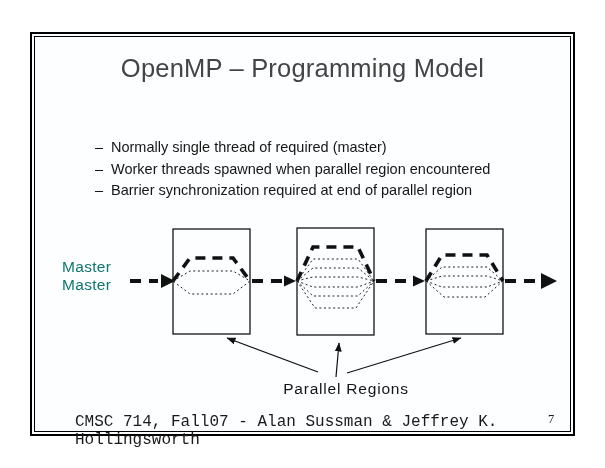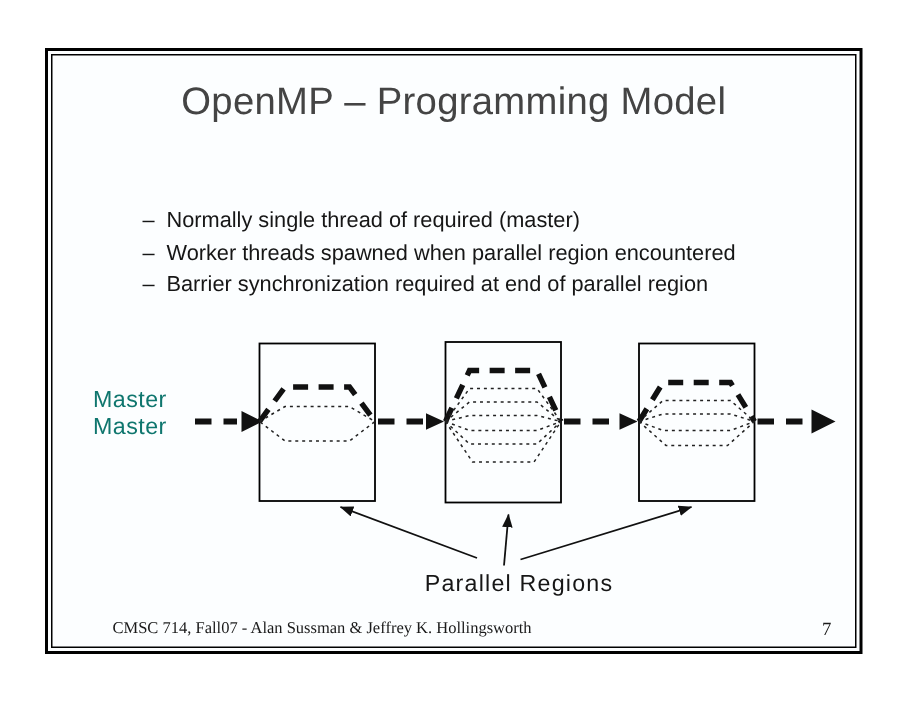--- a/index.html
+++ b/index.html
@@ -12,22 +12,22 @@
          font-size:25.5px;color:#444444;letter-spacing:0.2px;}
   .bullet-main{position:absolute;left:82px;top:108px;display:flex;align-items:flex-start;}
   .dot{width:9px;height:9px;border-radius:50%;background:#0433cb;margin-top:7px;flex:0 0 auto;}
   .bullet-main-text{margin-left:8px;font-size:16.5px;color:#0433cb;}
   .sub{position:absolute;left:95px;display:flex;font-size:14.5px;color:#161616;}
   .sub .dash{width:16px;flex:0 0 auto;}
   .sub1{top:139px;} .sub2{top:160.5px;} .sub3{top:182px;}
   .master-label{position:absolute;left:62px;top:258px;font-size:15.5px;color:#0f766e;
                 line-height:18px;letter-spacing:0.3px;}
   .diagram-svg{position:absolute;left:0;top:0;width:605px;height:468px;}
-  .footer-text{position:absolute;left:75px;top:413px;font-size:11px;color:#1a1a1a;
-               font-family:Liberation Serif, serif;}
+  .footer-text{position:absolute;left:75px;top:413px;font-size:16px;color:#1a1a1a;
+               font-family:Liberation Mono, monospace;}
   .page-number{position:absolute;left:548px;top:412px;font-size:12.5px;color:#1a1a1a;
                font-family:"Liberation Serif",serif;}
 </style>
 </head>
 <body>
 
 <div class="page">
 
   <div class="frame-outer">
     <div class="frame-inner"></div>

